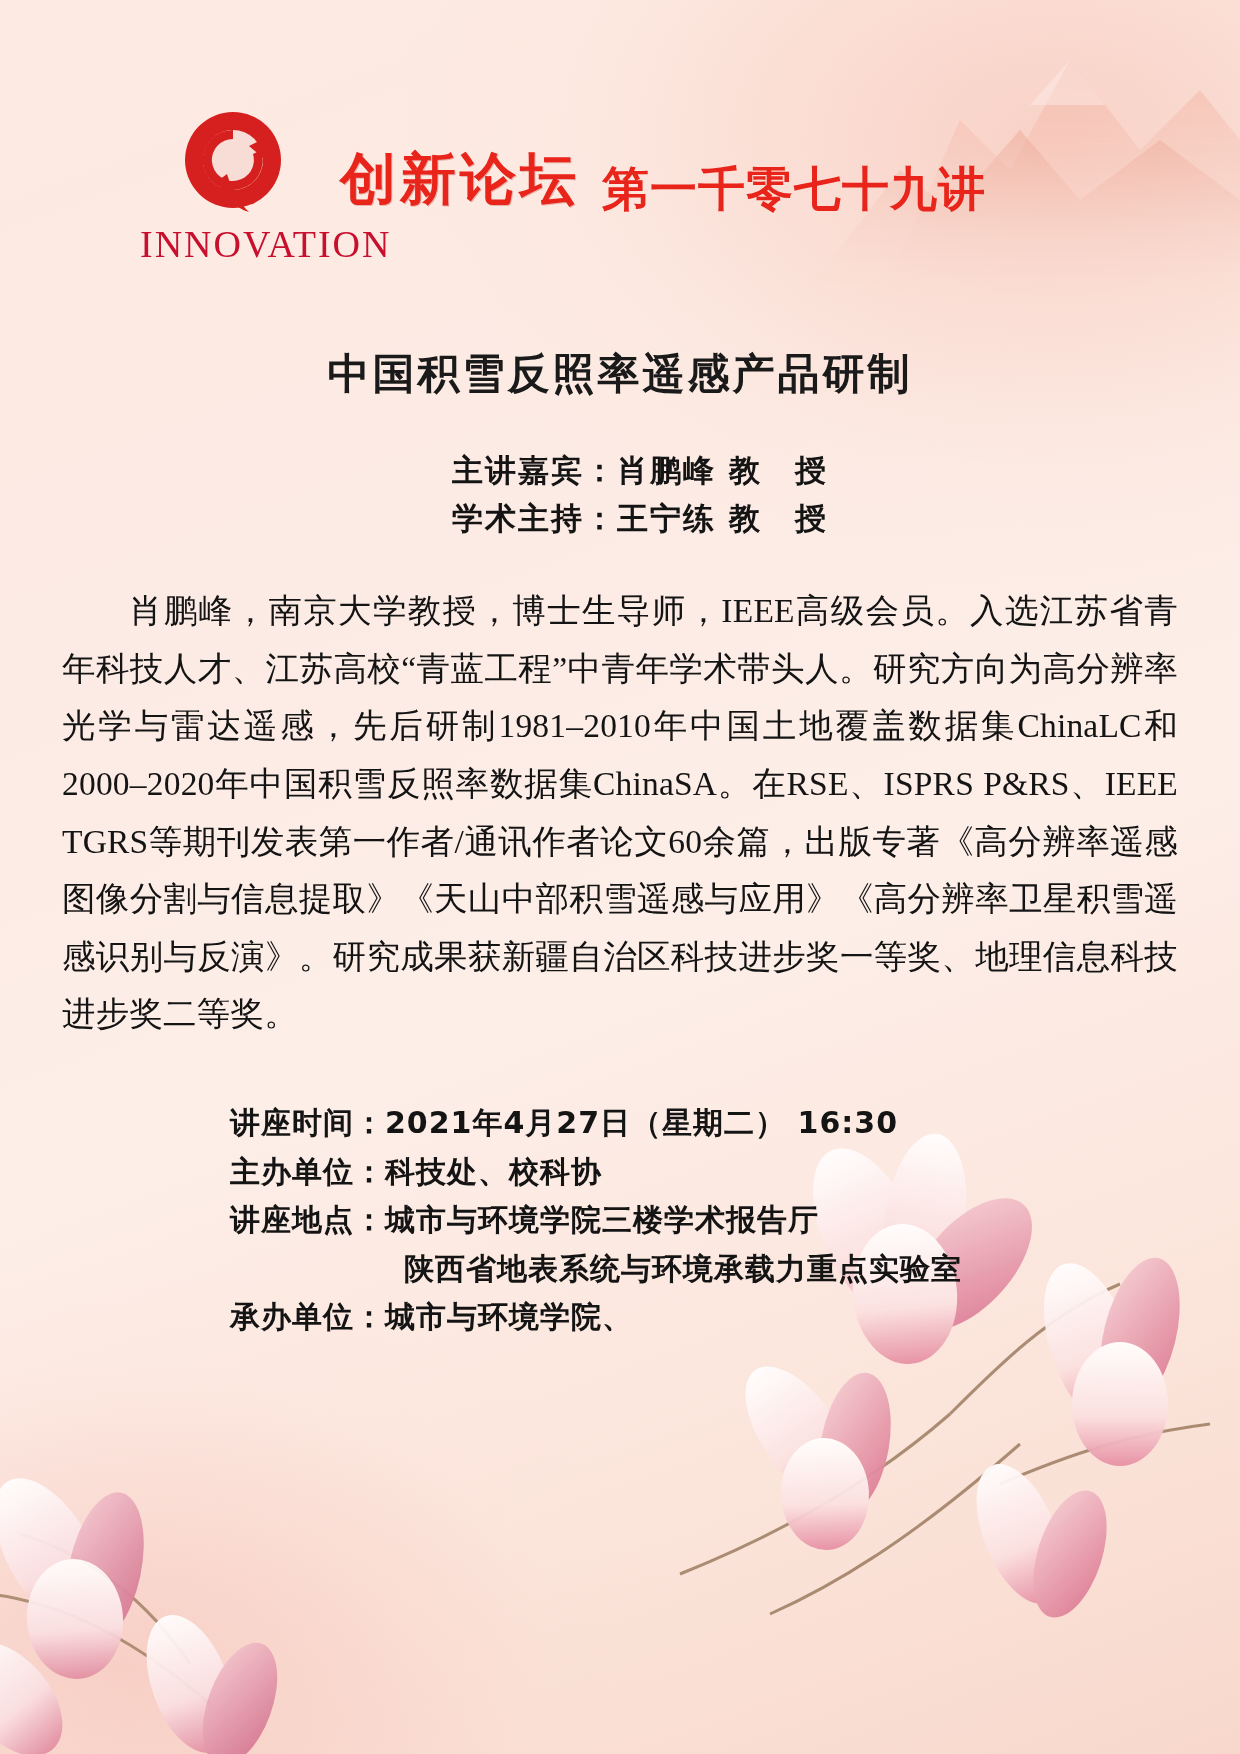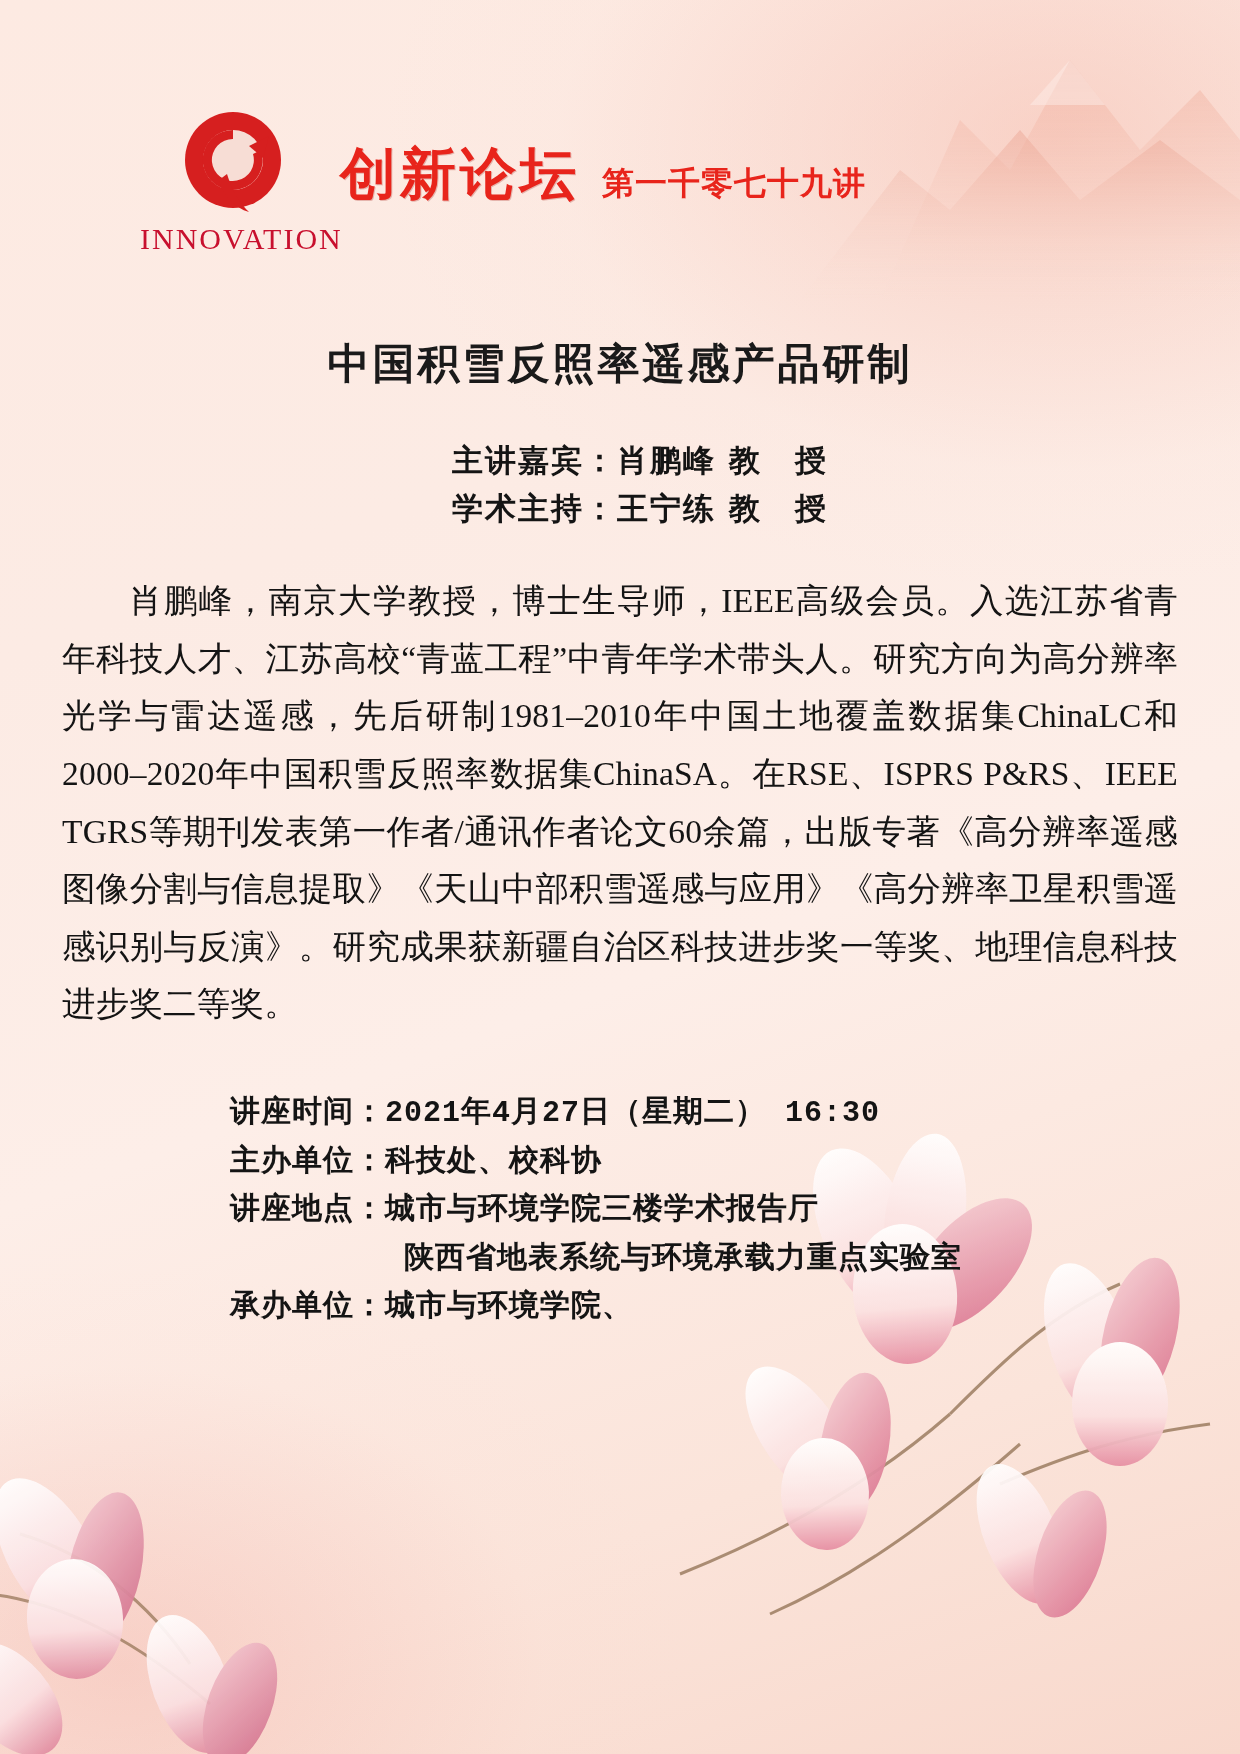--- a/index.html
+++ b/index.html
@@ -63,40 +63,40 @@
   }
   .logo-mark {
     width: 120px;
     height: 112px;
     margin: 0 auto;
     position: relative;
   }
   .logo-word {
     font-family: "Liberation Serif", serif;
     color: #c8102e;
-    font-size: 30px;
+    font-size: 38px;
     letter-spacing: 2px;
     font-weight: 400;
     margin-top: 2px;
   }
   .title-main {
     font-family: "DejaVu Sans", sans-serif;
     font-weight: bold;
     font-size: 56px;
     color: #e8241b;
     letter-spacing: 4px;
     line-height: 1;
     margin-right: 22px;
     text-shadow: 1px 1px 0 rgba(160,20,10,0.25);
     transform: translateY(-8px);
   }
   .title-sub {
     font-family: "DejaVu Sans", sans-serif;
     font-weight: bold;
-    font-size: 32px;
+    font-size: 47px;
     color: #e8241b;
     letter-spacing: 1px;
     transform: translateY(2px);
   }
 
   
   .lecture-title {
     position: relative;
     z-index: 5;
     text-align: center;
@@ -143,21 +143,21 @@
     position: relative;
     z-index: 5;
     margin: 56px 0 0 230px;
     font-family: "DejaVu Sans", sans-serif;
     font-weight: bold;
     font-size: 30px;
     color: #141414;
     line-height: 1.62;
     letter-spacing: 1px;
   }
-  .details .row { white-space: pre; font-family: Liberation Mono, monospace; }
+  .details .row { white-space: pre; }
   .details .indented { padding-left: 174px; }
 
   
   .footer {
     position: absolute;
     left: 0; right: 0;
     bottom: 96px;
     z-index: 6;
     text-align: center;
     font-family: "DejaVu Sans", sans-serif;

